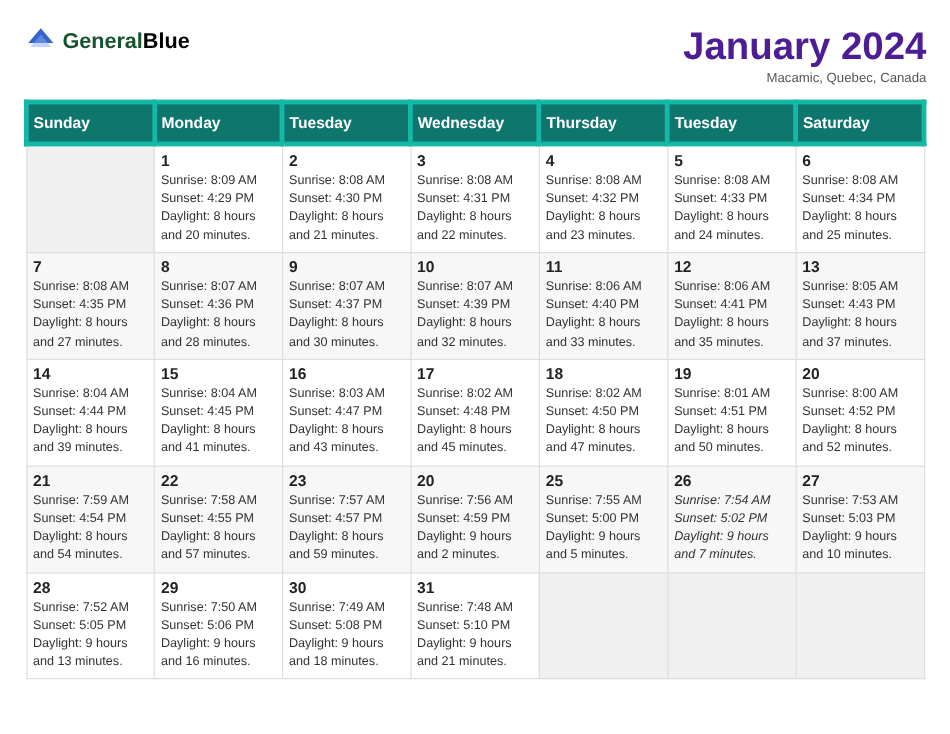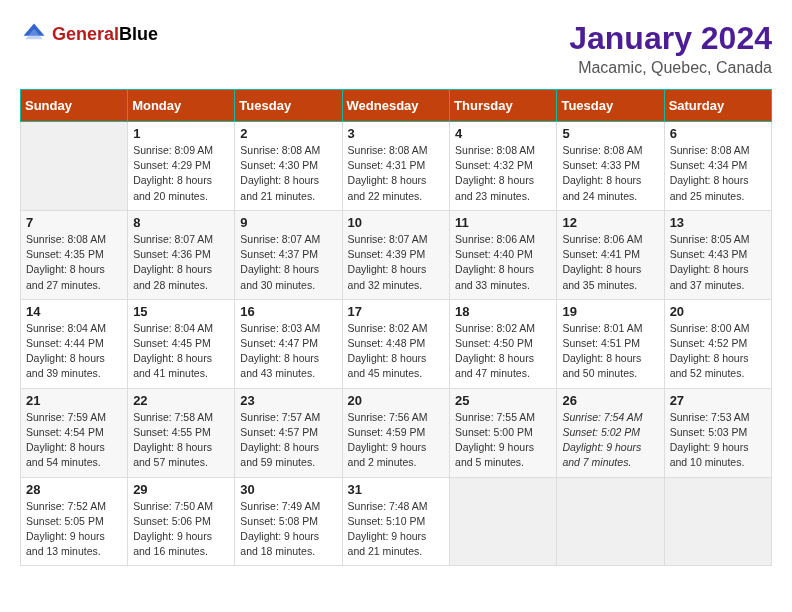--- a/index.html
+++ b/index.html
@@ -17,57 +17,57 @@
       margin-bottom: 12px;
     }
     .logo {
       display: flex;
       align-items: center;
       gap: 4px;
     }
     .logo-text-general {
       font-size: 18px;
       font-weight: bold;
-      color: #b91c1c;
+      color: #14532d;
     }
     .logo-text-blue {
       font-size: 18px;
       font-weight: bold;
       color: #000000;
     }
     .logo-icon {
       width: 28px;
       height: 28px;
     }
     .title-area {
       text-align: right;
     }
     .month-title {
       font-size: 32px;
       font-weight: bold;
       color: #4c1d95;
     }
     .location-title {
-      font-size: 16px;
+      font-size: 11px;
       color: #555;
       margin-top: 2px;
     }
     .calendar {
       width: 100%;
       border-collapse: collapse;
       border: 1px solid #ccc;
     }
     .calendar thead tr th {
-      background-color: #c2410c;
+      background-color: #0f766e;
       color: #fff;
       font-size: 13px;
       font-weight: bold;
       padding: 8px 4px;
       text-align: left;
-      border: 1px solid #14b8a6;
+      border: 4px solid #14b8a6;
     }
     .calendar tbody tr td {
       vertical-align: top;
       padding: 4px 5px 6px 5px;
       border: 1px solid #ddd;
       width: 108px;
       min-height: 80px;
       background: #fff;
     }
     .calendar tbody tr:nth-child(even) td {

